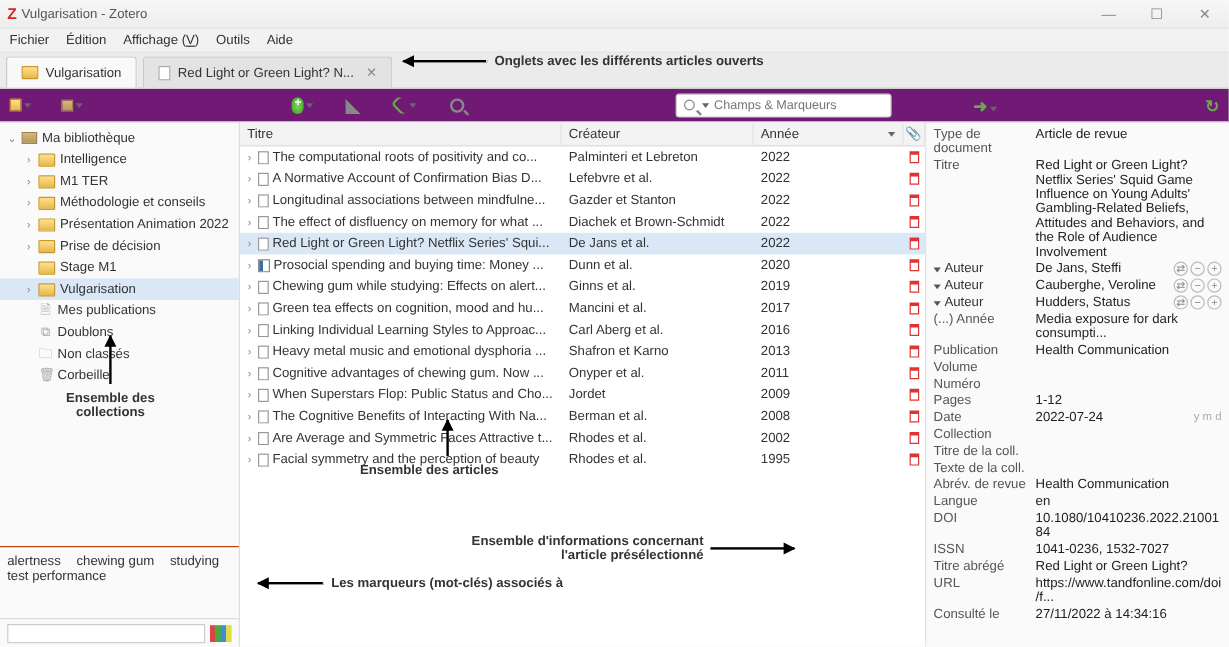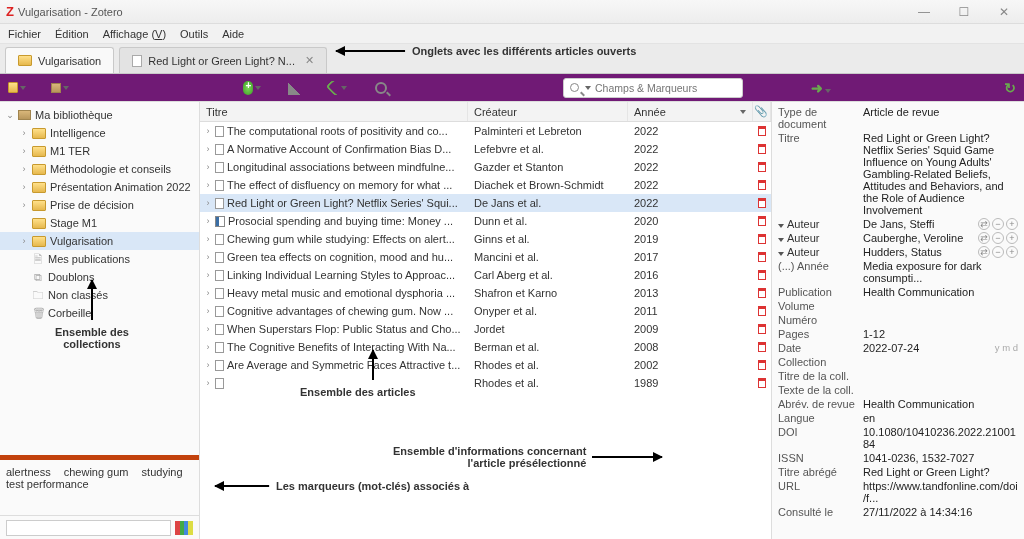--- a/index.html
+++ b/index.html
@@ -32,21 +32,21 @@
 .sync-arrow{color:#6aa84f;font-size:14px;font-weight:bold}
 .main{display:flex;height:calc(539px - 24px - 20px - 30px - 28px);}
 .left{width:200px;border-right:1px solid #ddd;background:#fafafa;display:flex;flex-direction:column}
 .tree{flex:1;padding:4px 0;overflow:hidden}
 .trow{display:flex;align-items:center;height:18px;padding-left:6px;gap:4px;font-size:11px;cursor:default}
 .trow.lv1{padding-left:20px}
 .trow.sel{background:#d9e7f7}
 .tw{display:inline-block;width:8px;text-align:center;color:#888;font-size:9px}
 .box-ico{display:inline-block;width:13px;height:10px;background:linear-gradient(#d9b77a,#b8975c);border:1px solid #a0844e}
 .gray-ico{display:inline-block;width:12px;height:12px;color:#aaa;text-align:center;line-height:12px}
-.tags{border-top:5px solid #c2410c;padding:6px;font-size:11px;color:#444;height:60px}
+.tags{border-top:1px solid #c2410c;padding:6px;font-size:11px;color:#444;height:60px}
 .tags span{margin-right:10px}
 .tagsearch{border-top:1px solid #ddd;height:24px;display:flex;align-items:center;padding:0 6px}
 .tagsearch input{flex:1;border:1px solid #ccc;height:16px;font-size:10px;padding:0 3px}
 .swatches{width:18px;height:14px;background:linear-gradient(to right,#d44 0 25%,#4a4 25% 50%,#48d 50% 75%,#dd4 75% 100%);margin-left:4px}
 .center{flex:1;display:flex;flex-direction:column;background:#fff;border-right:1px solid #ddd}
 .cols{display:flex;height:20px;border-bottom:1px solid #ddd;background:#f3f3f3;font-size:11px;color:#333}
 .col{display:flex;align-items:center;padding:0 6px;border-right:1px solid #e5e5e5}
 .c-title{flex:1}
 .c-creator{width:160px}
 .c-year{width:125px}
@@ -404,23 +404,24 @@
           <div class="rc">Rhodes et al.</div>
           <div class="ry">2002</div>
           <div class="ra">
             <span class="pdf-ico"></span>
           </div>
         </div>
         <div class="row">
           <div class="rt">
             <span class="tw">›</span>
             <span class="doc-ico"></span>
+            <span>Facial symmetry and the perception of beauty</span>
           </div>
           <div class="rc">Rhodes et al.</div>
-          <div class="ry">1989</div>
+          <div class="ry">1995</div>
           <div class="ra">
             <span class="pdf-ico"></span>
           </div>
         </div>
       </div>
   </div>
 
   <div class="right">
     <div class="info">
       <div class="irow">

